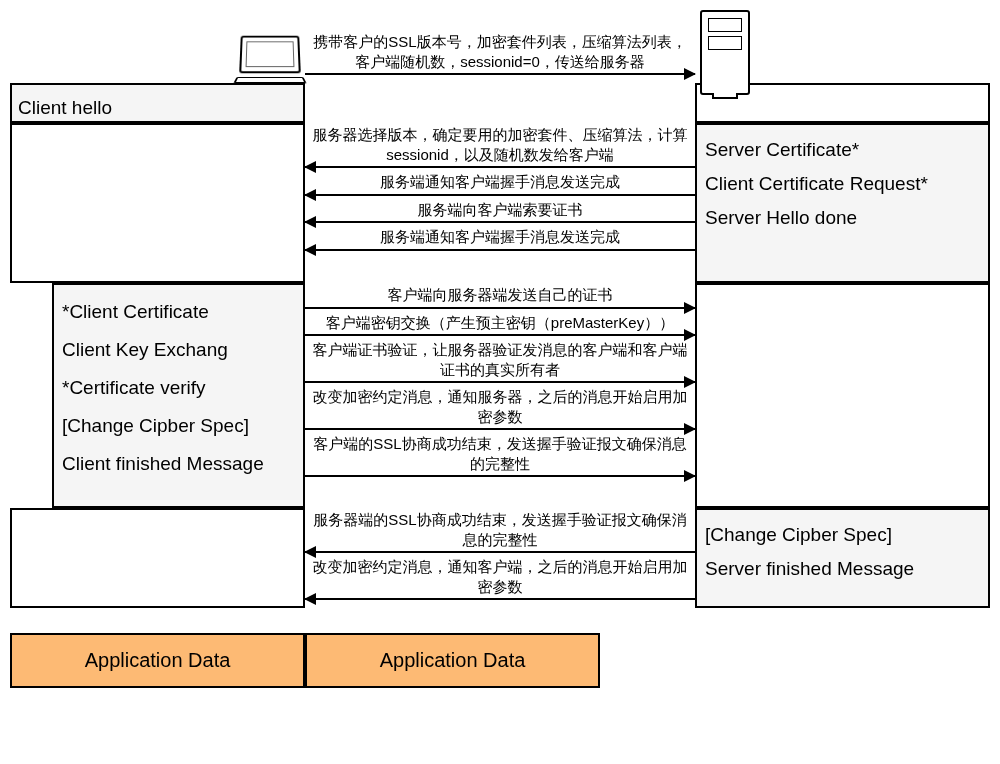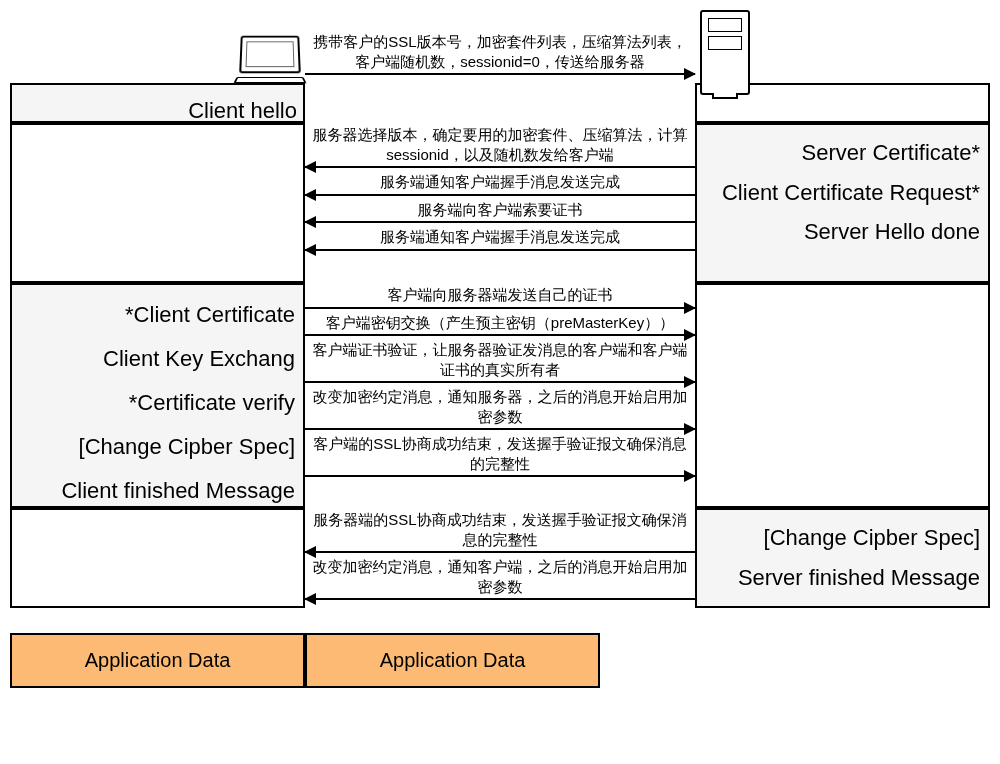--- a/index.html
+++ b/index.html
@@ -2,21 +2,21 @@
 <html><head>
 <meta charset="utf-8">
 <style>
 * { box-sizing: border-box; margin: 0; padding: 0; }
 body { font-family: "SimSun", Arial, sans-serif; background: #fff; padding: 10px; width: 1000px; }
 .diagram { position: relative; width: 980px; }
 .row { display: flex; align-items: stretch; }
 .left-col { width: 295px; }
 .mid-col { width: 390px; display: flex; flex-direction: column; align-items: center; position: relative; }
 .right-col { width: 295px; }
-.box { border: 2px solid #000; background: #f5f5f5; padding: 8px; text-align: right; font-size: 22px; line-height: 1.8; }
+.box { border: 2px solid #000; background: #f5f5f5; padding: 8px; text-align: left; font-size: 19px; line-height: 1.8; }
 .box.empty { background: #fff; }
 .box-sm { border: 2px solid #000; background: #fdba74; padding: 14px 8px; text-align: center; font-size: 20px; }
 .arrow-wrap { width: 100%; position: relative; padding: 2px 0; }
 .arrow-label { font-size: 15px; text-align: center; line-height: 1.3; padding: 0 4px; }
 .arrow-line { position: relative; height: 2px; background: #000; width: 100%; margin-top: 2px; }
 .arrow-line.right::after { content: ""; position: absolute; right: -1px; top: -5px; border-left: 12px solid #000; border-top: 6px solid transparent; border-bottom: 6px solid transparent; }
 .arrow-line.left::before { content: ""; position: absolute; left: -1px; top: -5px; border-right: 12px solid #000; border-top: 6px solid transparent; border-bottom: 6px solid transparent; }
 .arrow-line.both::before { content: ""; position: absolute; left: -1px; top: -5px; border-right: 12px solid #000; border-top: 6px solid transparent; border-bottom: 6px solid transparent; }
 .arrow-line.both::after { content: ""; position: absolute; right: -1px; top: -5px; border-left: 12px solid #000; border-top: 6px solid transparent; border-bottom: 6px solid transparent; }
 .icons-row { display: flex; justify-content: space-between; align-items: flex-end; margin-bottom: -2px; position: relative; z-index: 2; }
@@ -83,21 +83,21 @@
       <div class="box" style="height:160px;">
         <div>Server Certificate*</div>
         <div>Client Certificate Request*</div>
         <div>Server Hello done</div>
       </div>
     </div>
   </div>
 
   <div class="row">
     <div class="left-col">
-      <div class="box" style="height:225px; line-height:2.0;">
+      <div class="box" style="height:225px; line-height:2.0;margin-left:42px;">
         <div>*Client Certificate</div>
         <div>Client Key Exchang</div>
         <div>*Certificate verify</div>
         <div>[Change Cipber Spec]</div>
         <div>Client finished Message</div>
       </div>
     </div>
     <div class="mid-col">
       <div class="arrow-wrap">
         <div class="arrow-label">客户端向服务器端发送自己的证书</div>

